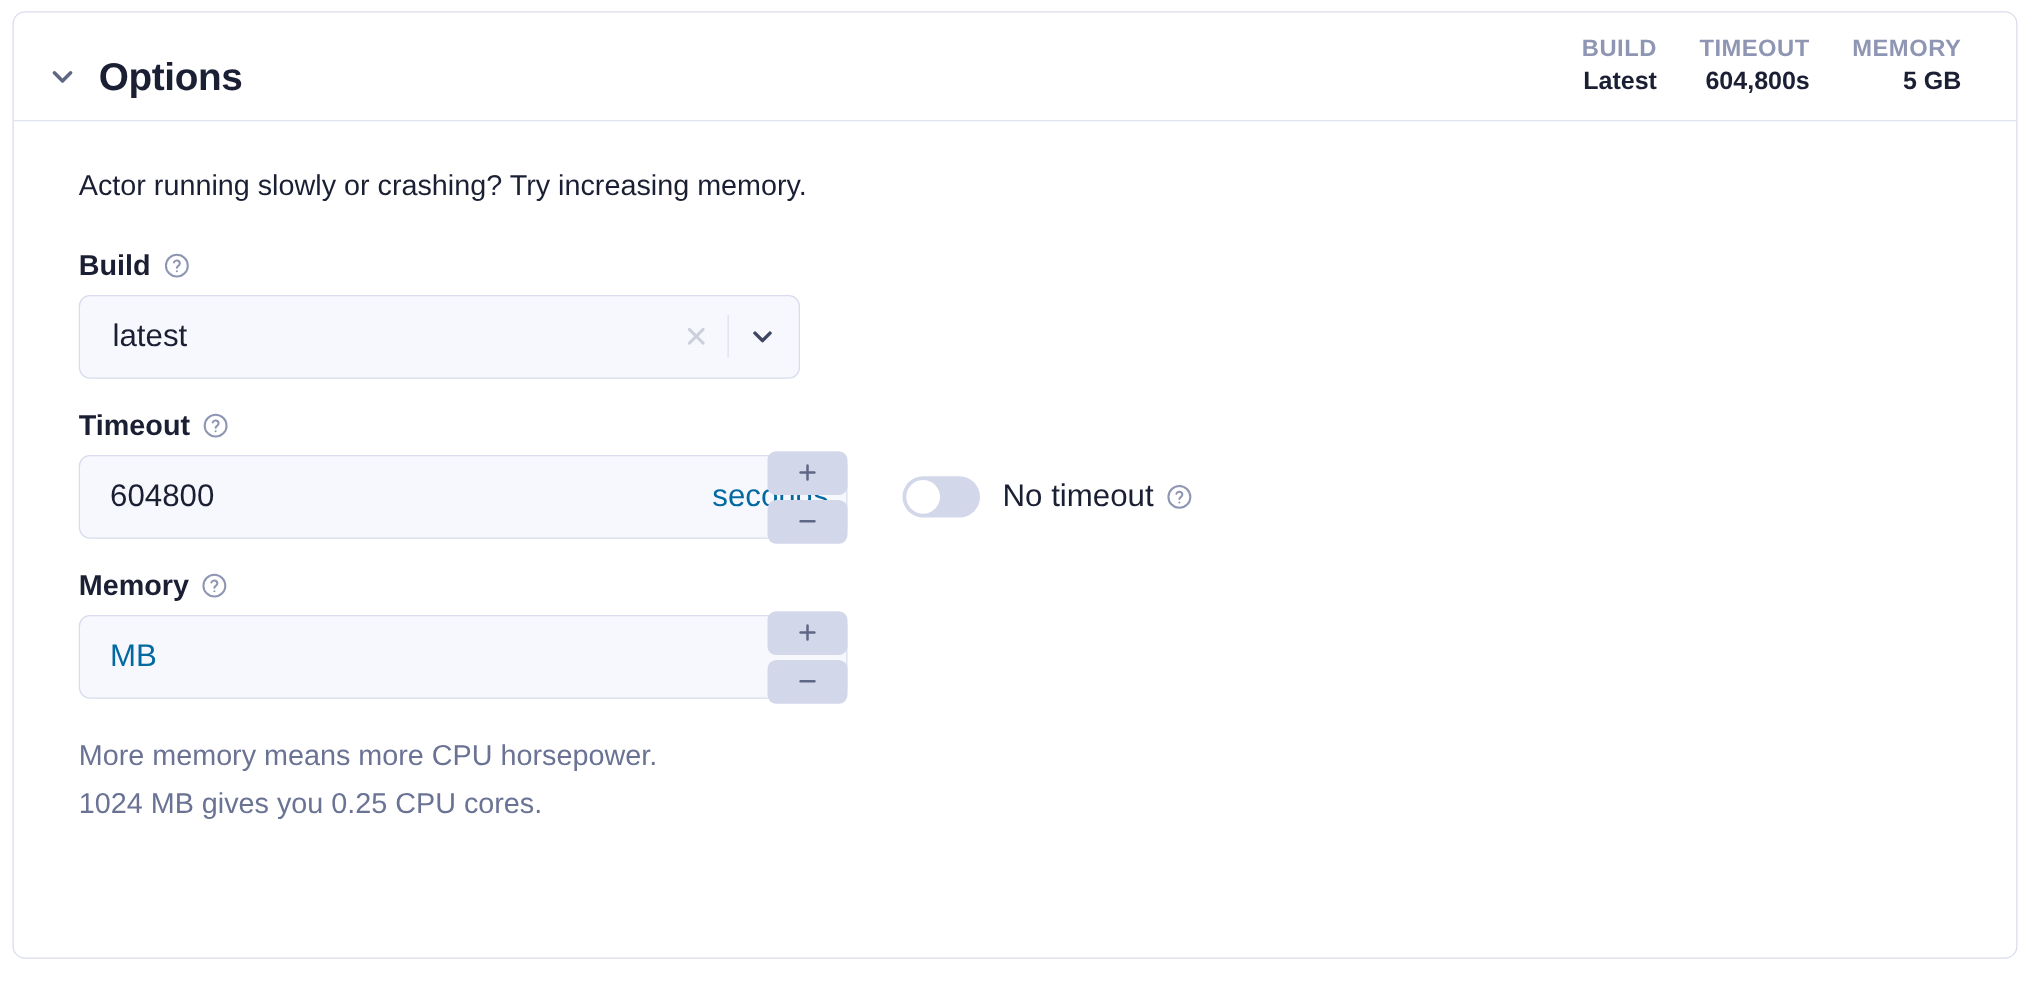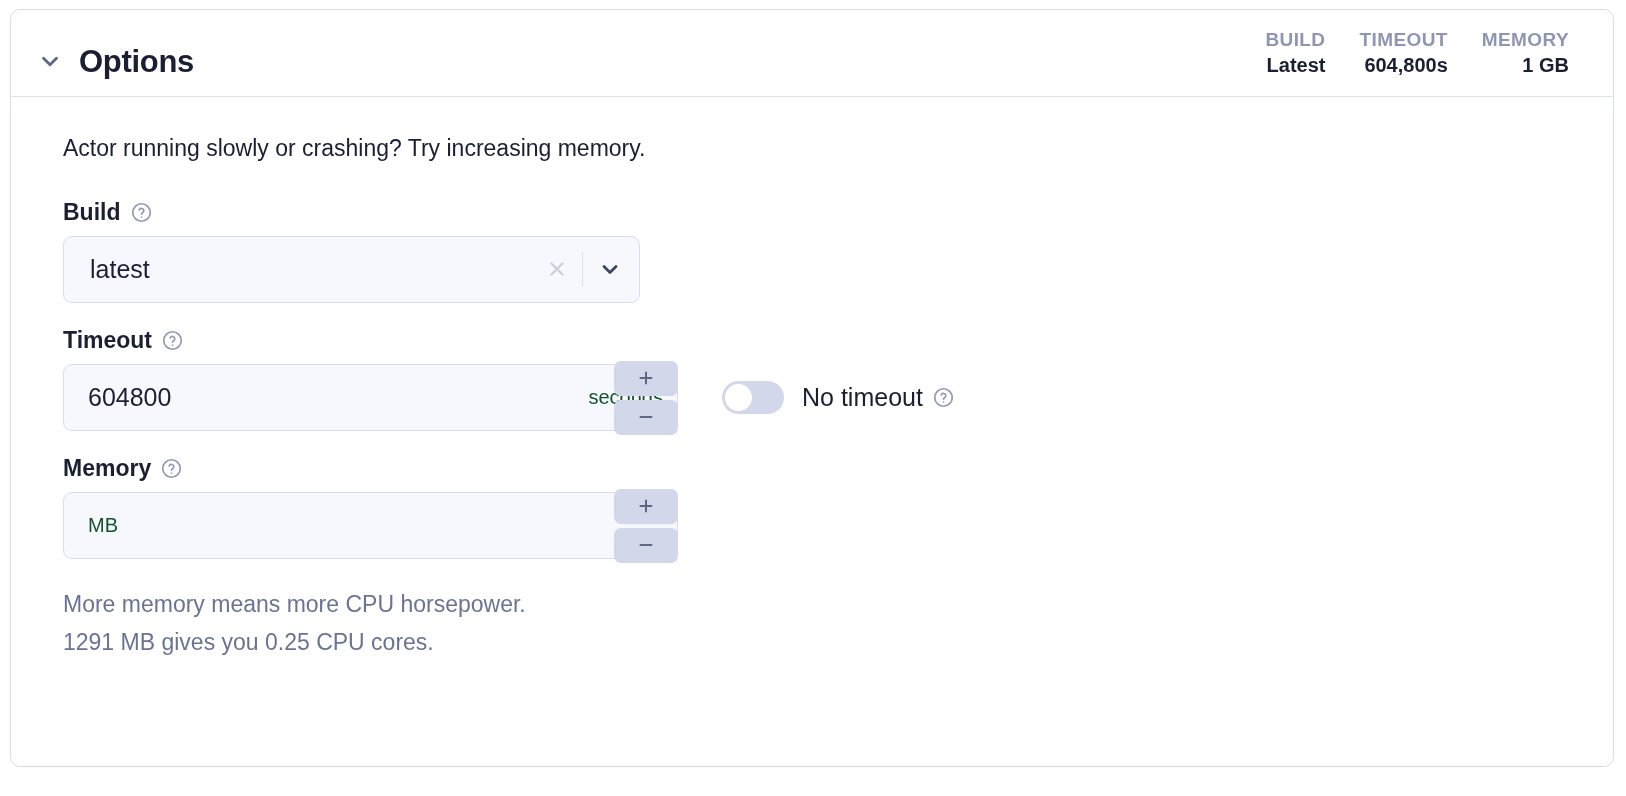--- a/index.html
+++ b/index.html
@@ -211,22 +211,22 @@
     font-size: 25px;
     color: #1b1f33;
     line-height: 1;
     background: transparent;
     border: none;
     outline: none;
     font-family: inherit;
     padding: 0;
   }
   .number-unit {
-    font-size: 20px;
-    color: #14532d;
+    font-size: 25px;
+    color: #0369a1;
     line-height: 1;
     padding-right: 14px;
     white-space: nowrap;
   }
   .stepper {
     position: absolute;
     right: -1px;
     top: -4px;
     width: 64px;
     height: 74px;
@@ -318,21 +318,21 @@
         <div class="stat">
           <div class="stat-label">BUILD</div>
           <div class="stat-value">Latest</div>
         </div>
         <div class="stat">
           <div class="stat-label">TIMEOUT</div>
           <div class="stat-value">604,800s</div>
         </div>
         <div class="stat">
           <div class="stat-label">MEMORY</div>
-          <div class="stat-value">1 GB</div>
+          <div class="stat-value">5 GB</div>
         </div>
       </div>
     </div>
 
     <div class="card-body">
 
       <p class="intro-text">Actor running slowly or crashing? Try increasing memory.</p>
 
       <div class="field build">
         <div class="field-label">
@@ -436,19 +436,19 @@
             <button class="stepper-btn">
               <svg width="22" height="22" viewBox="0 0 24 24" fill="none" stroke="#5e6784" stroke-width="2.2" stroke-linecap="round">
                 <line x1="6" y1="12" x2="18" y2="12"></line>
               </svg>
             </button>
           </div>
         </div>
 
         <div class="hint">
           <div>More memory means more CPU horsepower.</div>
-          <div>1291 MB gives you 0.25 CPU cores.</div>
+          <div>1024 MB gives you 0.25 CPU cores.</div>
         </div>
       </div>
 
     </div>
   </div>
 </div>
 
 </body></html>

